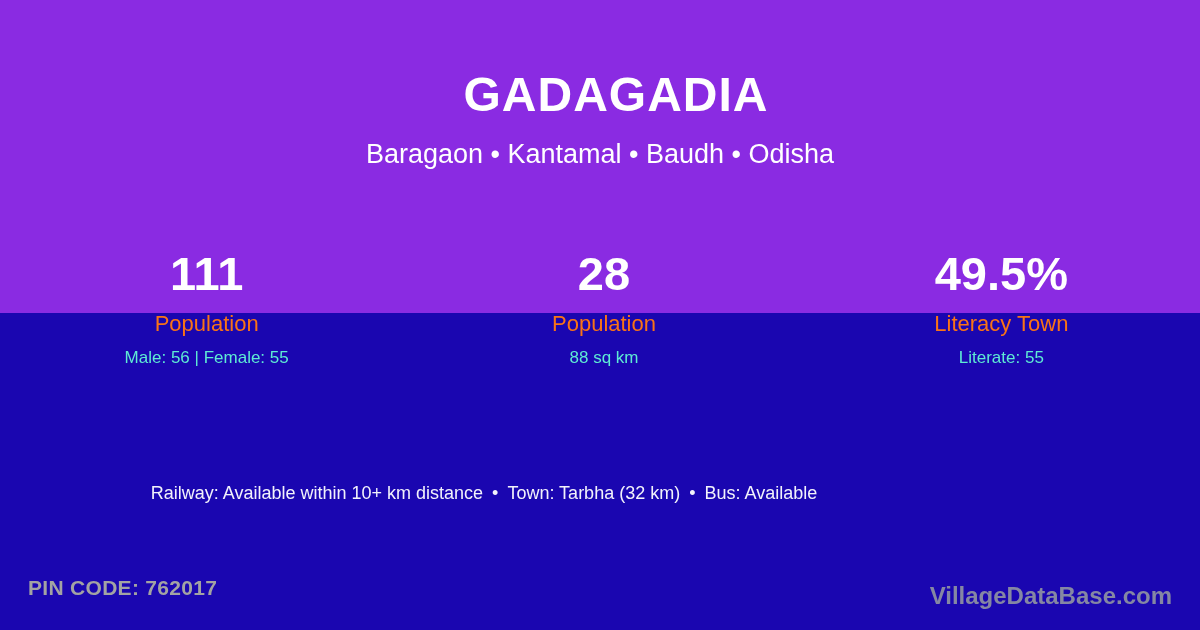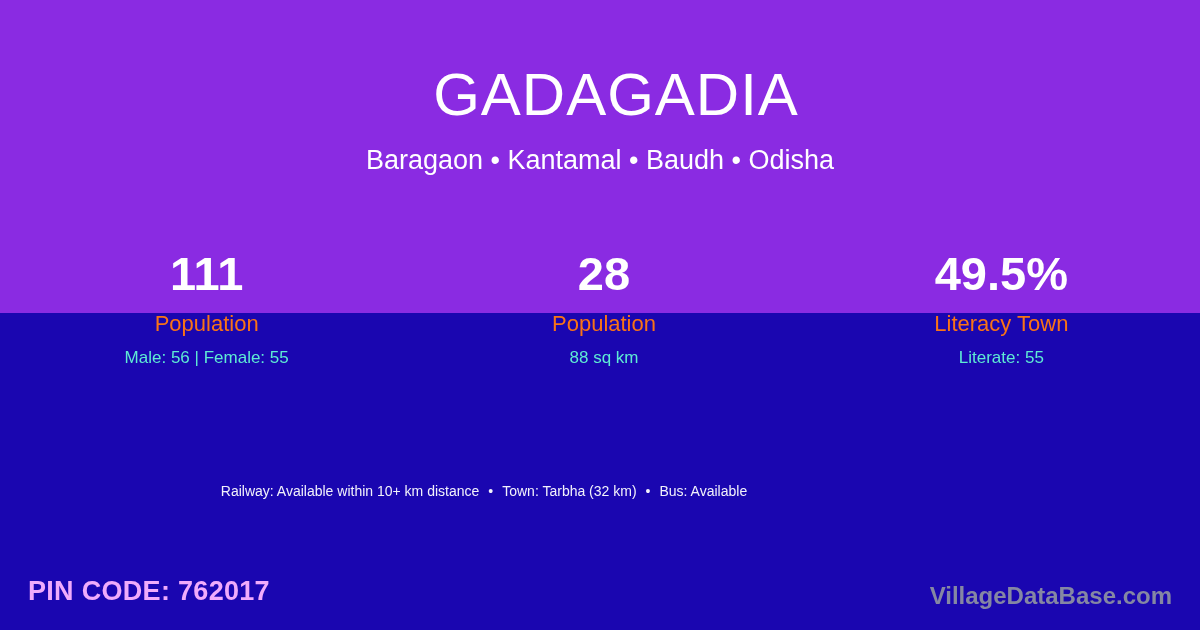--- a/index.html
+++ b/index.html
@@ -37,22 +37,22 @@
     left:0; top:0;
     width:1200px;
     height:240px;
     display:flex;
     flex-direction:column;
     align-items:center;
     justify-content:center;
     z-index:3;
   }
   .village-title {
-    font-size:60px;
-    font-weight:normal;
+    font-size:48px;
+    font-weight:bold;
     color:#ffffff;
     letter-spacing:1px;
     line-height:1.0;
     text-align:center;
     white-space:nowrap;
     margin-left:32px;
   }
   .village-location {
     margin-top:20px;
     font-size:27px;
@@ -103,43 +103,43 @@
     line-height:1.0;
     white-space:nowrap;
   }
 
   .infra-row {
     position:absolute;
     left:0; top:483px;
     width:968px;
     text-align:center;
     z-index:3;
-    font-size:14px;
+    font-size:18px;
     color:#f2f2fb;
     white-space:nowrap;
   }
   .infra-sep {
     display:inline-block;
     padding:0 9px;
     color:#f2f2fb;
   }
 
   .footer {
     position:absolute;
     left:0; top:570px;
     width:1200px;
     height:55px;
     z-index:3;
   }
   .pincode {
     position:absolute;
     left:28px; top:6px;
-    font-size:27px;
+    font-size:21px;
     font-weight:bold;
-    color:#f0abfc;
+    color:#a3a3a3;
     letter-spacing:0.3px;
     white-space:nowrap;
   }
   .watermark {
     position:absolute;
     right:28px; top:12px;
     font-size:24px;
     font-weight:bold;
     color:#8587a3;
     white-space:nowrap;

